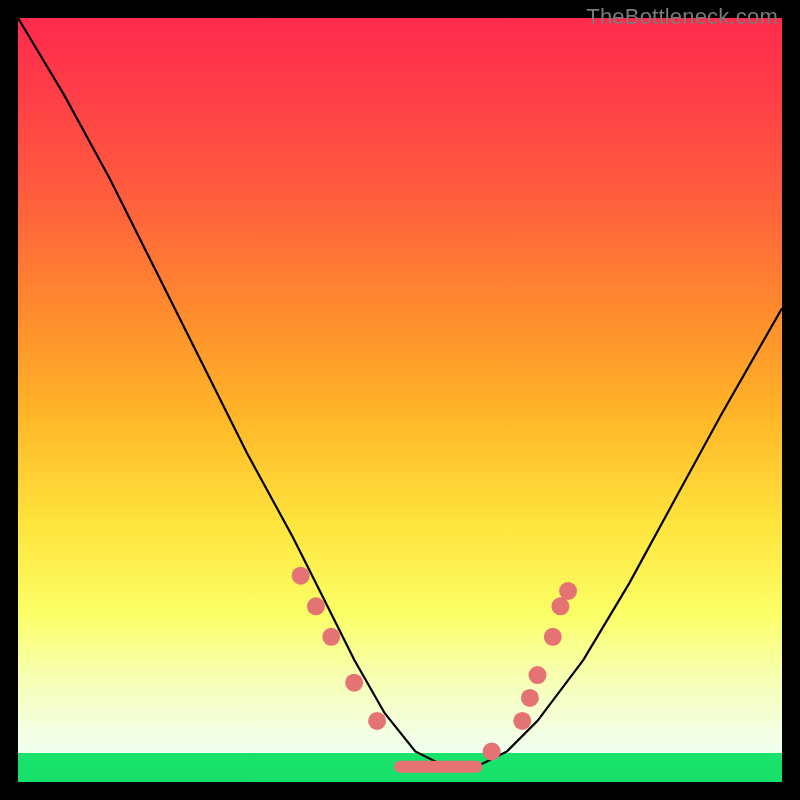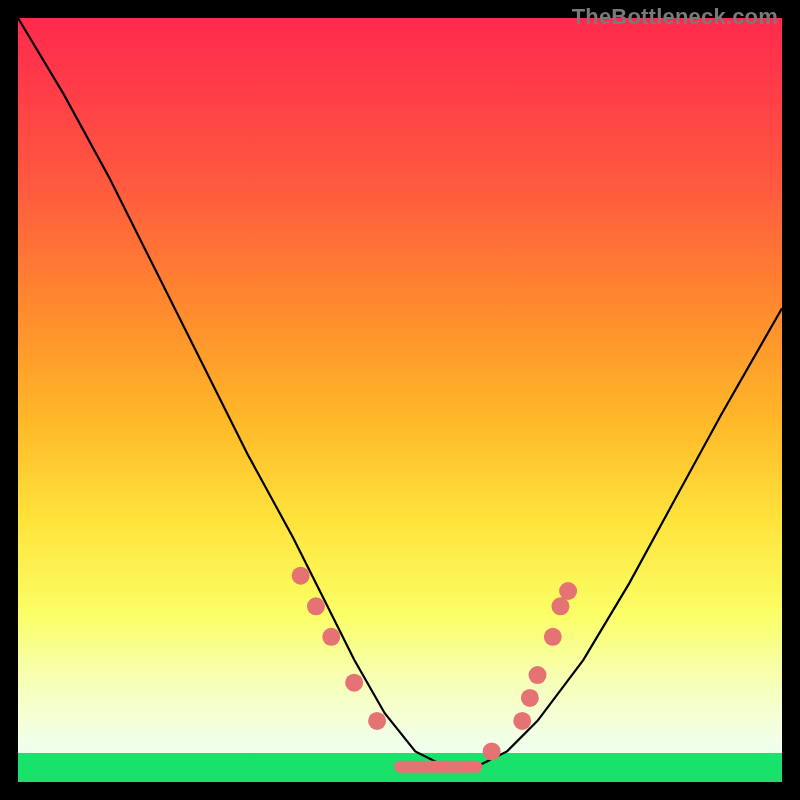--- a/index.html
+++ b/index.html
@@ -41,21 +41,21 @@
       #19e36b 96.2%,
       #18e06a 100%
     );
   }
   .watermark {
     position: absolute;
     top: 4px;
     right: 22px;
     color: #7a7a7a;
     font-size: 22px;
-    font-weight: 700;
+    font-weight: 400;
     letter-spacing: 0.2px;
     user-select: none;
   }
   svg.curve {
     position: absolute;
     left: 0;
     top: 0;
     width: 764px;
     height: 764px;
     overflow: visible;

